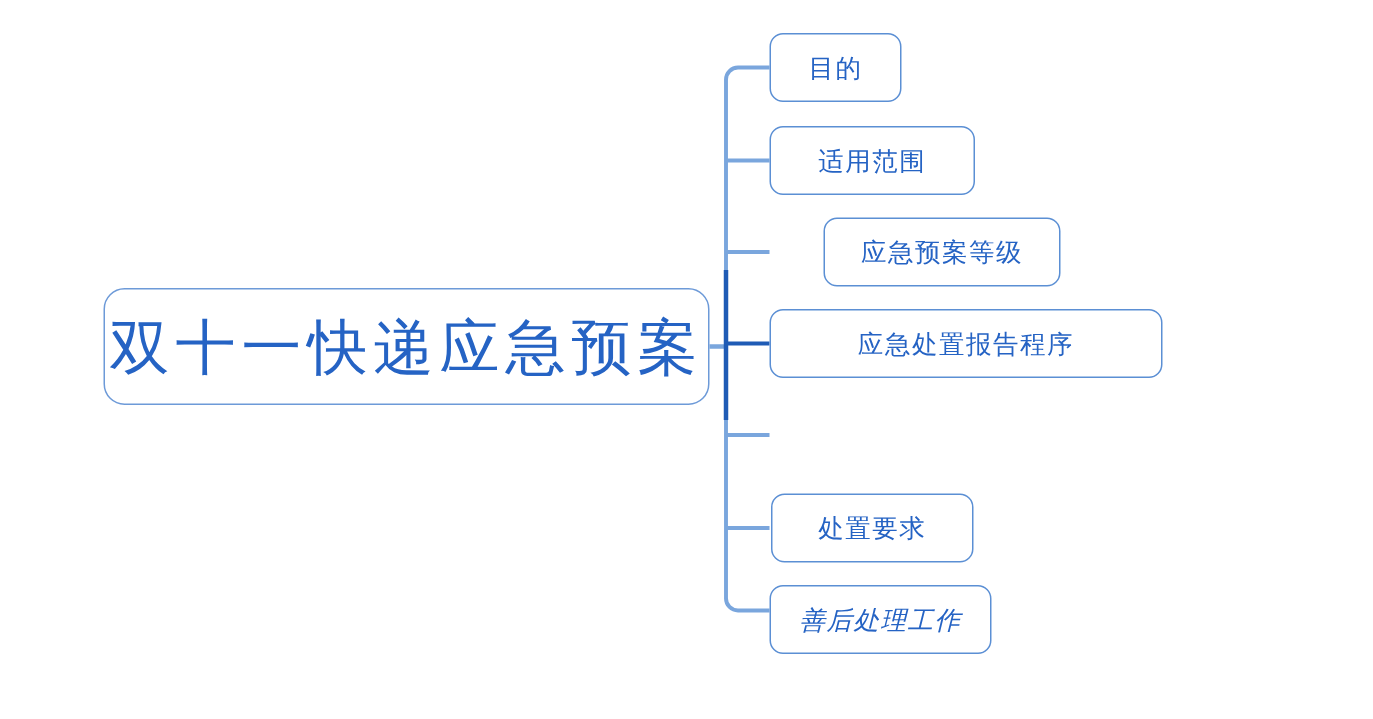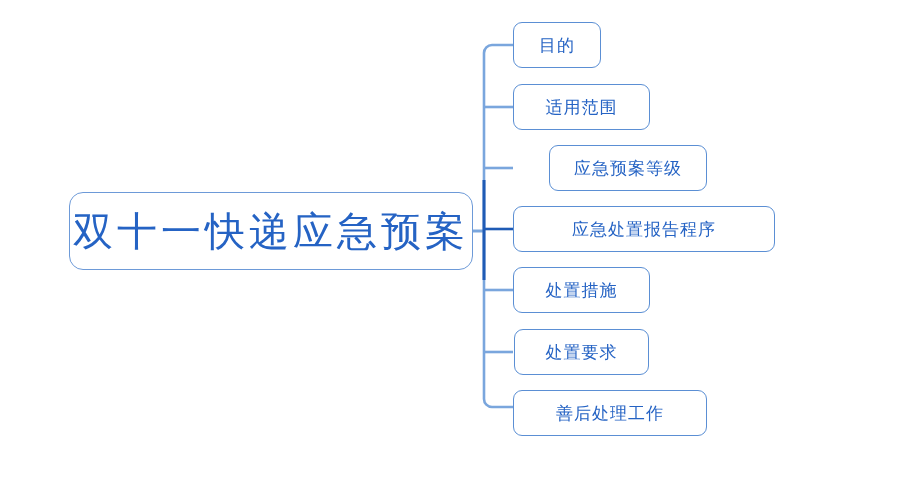--- a/index.html
+++ b/index.html
@@ -49,21 +49,21 @@
   .node.child {
     height: 46px;
     font-size: 17px;
   }
   .n1 { left: 513px; top: 22px;  width: 88px;  }
   .n2 { left: 513px; top: 84px;  width: 137px; }
   .n3 { left: 513px; top: 145px; width: 158px; margin-left: 36px; }
   .n4 { left: 513px; top: 206px; width: 262px; }
   .n5 { left: 513px; top: 267px; width: 137px; }
   .n6 { left: 514px; top: 329px; width: 135px; }
-  .n7 { left: 513px; top: 390px; width: 194px; }
+  .n7 { left: 513px; top: 390px; width: 148px; font-style: italic; }
 </style>
 </head>
 <body>
 
 <div id="canvas">
 
   <svg id="connectors" viewBox="0 0 915 479" xmlns="http://www.w3.org/2000/svg">
 
     <path d="M 473 231 L 484 231" fill="none" stroke="#7aa6dd" stroke-width="3"></path>
 
@@ -87,23 +87,20 @@
   </div>
   <div class="node child n2">
     <span>适用范围</span>
   </div>
   <div class="node child n3">
     <span>应急预案等级</span>
   </div>
   <div class="node child n4">
     <span>应急处置报告程序</span>
   </div>
-  <div class="node child n5">
-    <span>处置措施</span>
-  </div>
   <div class="node child n6">
     <span>处置要求</span>
   </div>
   <div class="node child n7">
     <span>善后处理工作</span>
   </div>
 
 </div>
 
 </body></html>

